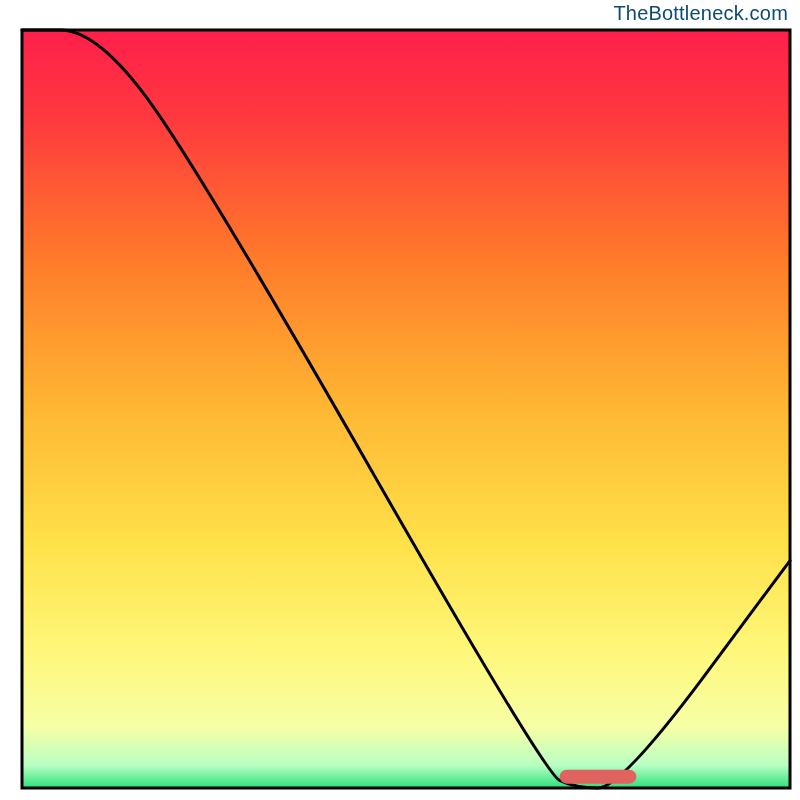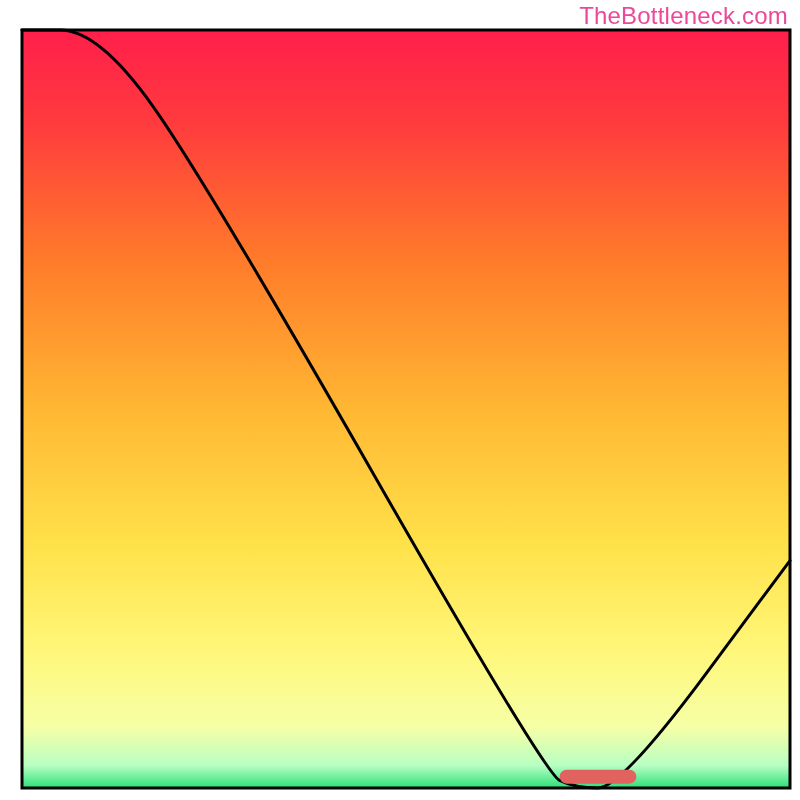--- a/index.html
+++ b/index.html
@@ -12,22 +12,22 @@
 }
 .frame {
   position: relative;
   width: 800px;
   height: 800px;
 }
 .attribution {
   position: absolute;
   top: 2px;
   right: 12px;
-  color: #ec4899;
-  font-size: 24px;
+  color: #0c4a6e;
+  font-size: 20px;
   font-weight: 500;
   letter-spacing: 0.2px;
 }
 svg.plot {
   position: absolute;
   left: 0;
   top: 0;
 }
 </style>
 </head>

